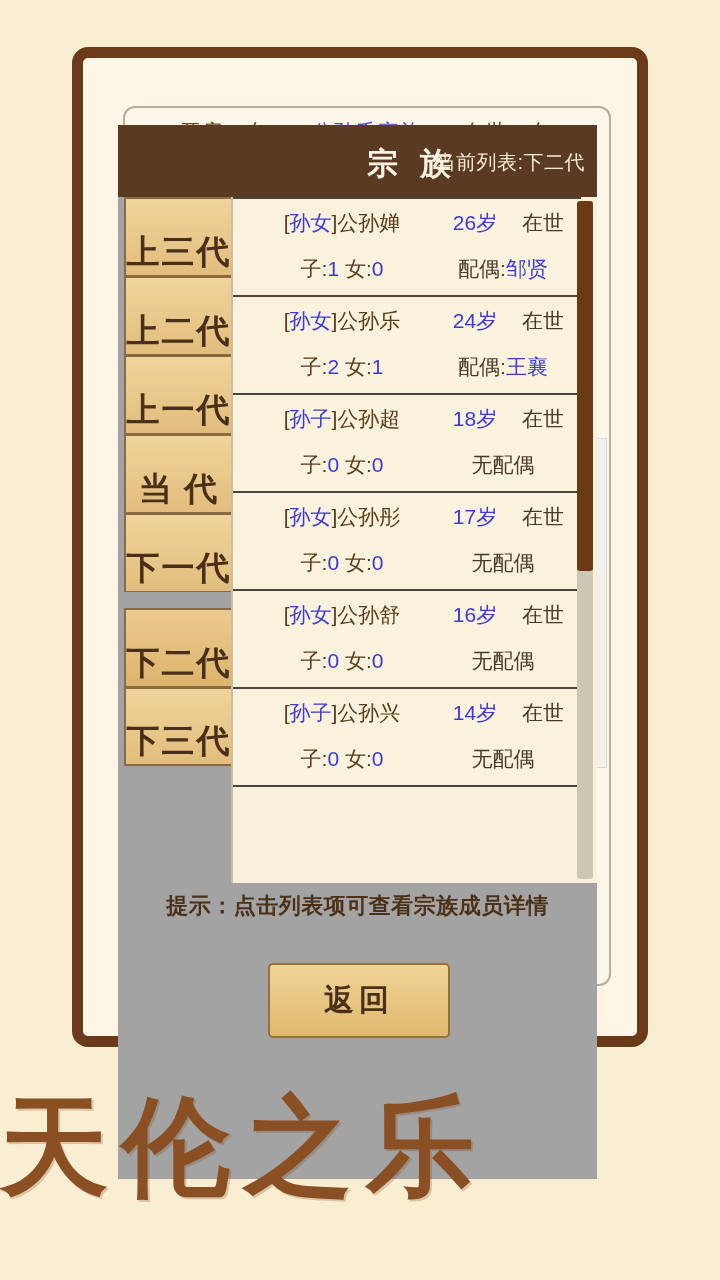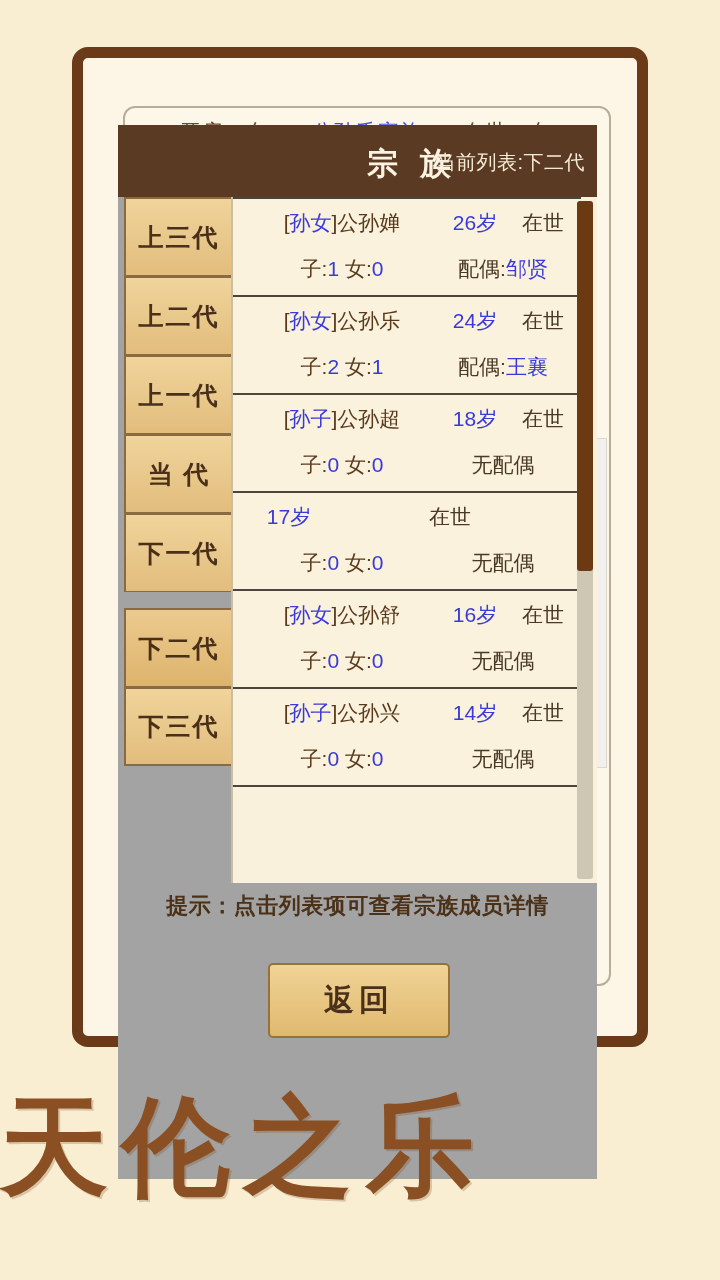--- a/index.html
+++ b/index.html
@@ -131,24 +131,24 @@
   }
   .gen-tab {
     position: relative;
     width: 110px;
     height: 79px;
     box-sizing: border-box;
     background: linear-gradient(#f0d49b, #e2bd7d);
     border: 2px solid #8a6a40;
     border-bottom-width: 1px;
     display: flex;
-    align-items: center;
+    align-items: flex-end;
     justify-content: center;
     font-family: "Liberation Serif", "DejaVu Serif", serif;
-    font-size: 25px;
+    font-size: 33px;
     font-weight: bold;
     color: #4a3018;
     letter-spacing: 2px;
     cursor: pointer;
   }
   .gen-tab:last-child { border-bottom-width: 2px; }
   .gen-tab.selected {
     background: linear-gradient(#ecca8e, #ddb46d);
     margin-top: 16px;
   }
@@ -406,20 +406,21 @@
             <div class="rl-status">在世</div>
           </div>
           <div class="row-line row-line-2">
             <div class="rl-kids"><span>子:</span><span class="num">0</span><span> 女:</span><span class="num">0</span></div>
             <div class="rl-spouse"><span></span><span class="sname"></span><span>无配偶</span></div>
           </div>
         </div>
 
         <div class="list-row">
           <div class="row-line row-line-1">
+            <div class="rl-name">[<span class="tag">孙女</span>]<span>公孙彤</span></div>
             <div class="rl-age">17岁</div>
             <div class="rl-status">在世</div>
           </div>
           <div class="row-line row-line-2">
             <div class="rl-kids"><span>子:</span><span class="num">0</span><span> 女:</span><span class="num">0</span></div>
             <div class="rl-spouse"><span></span><span class="sname"></span><span>无配偶</span></div>
           </div>
         </div>
 
         <div class="list-row">

